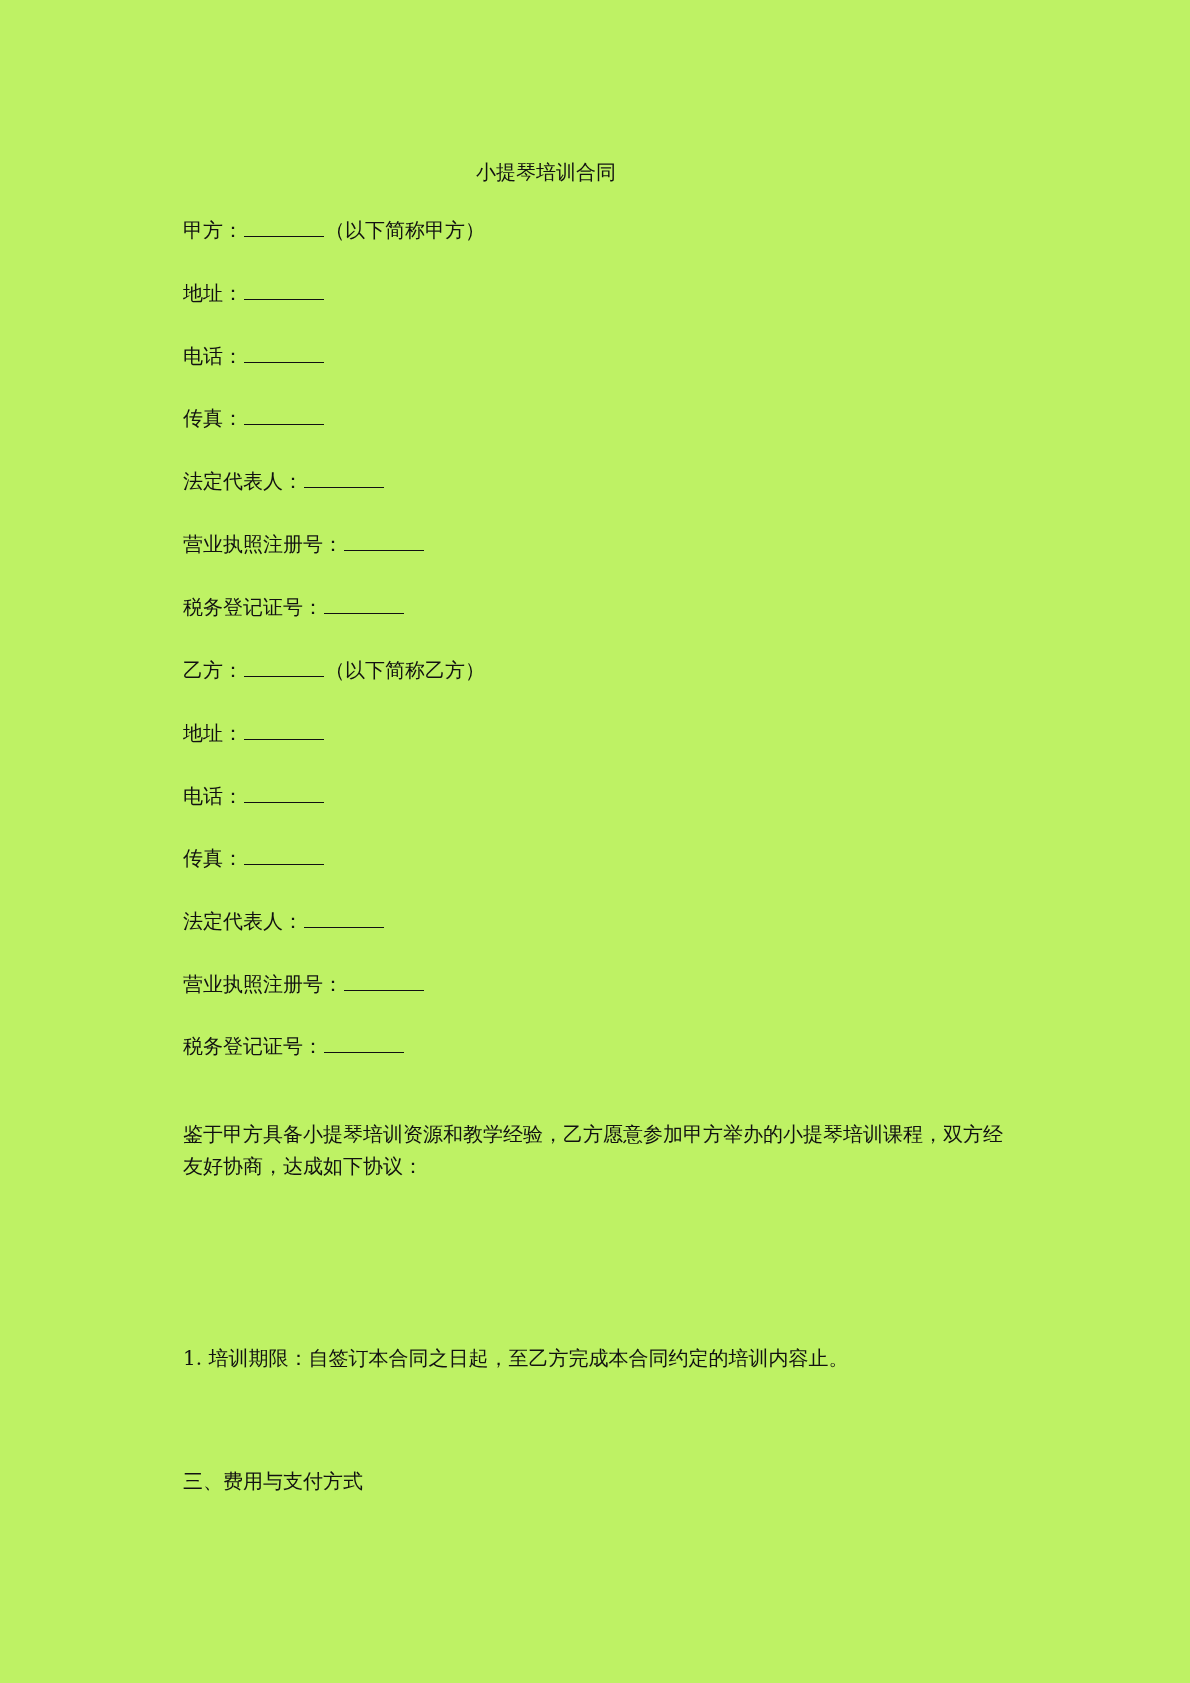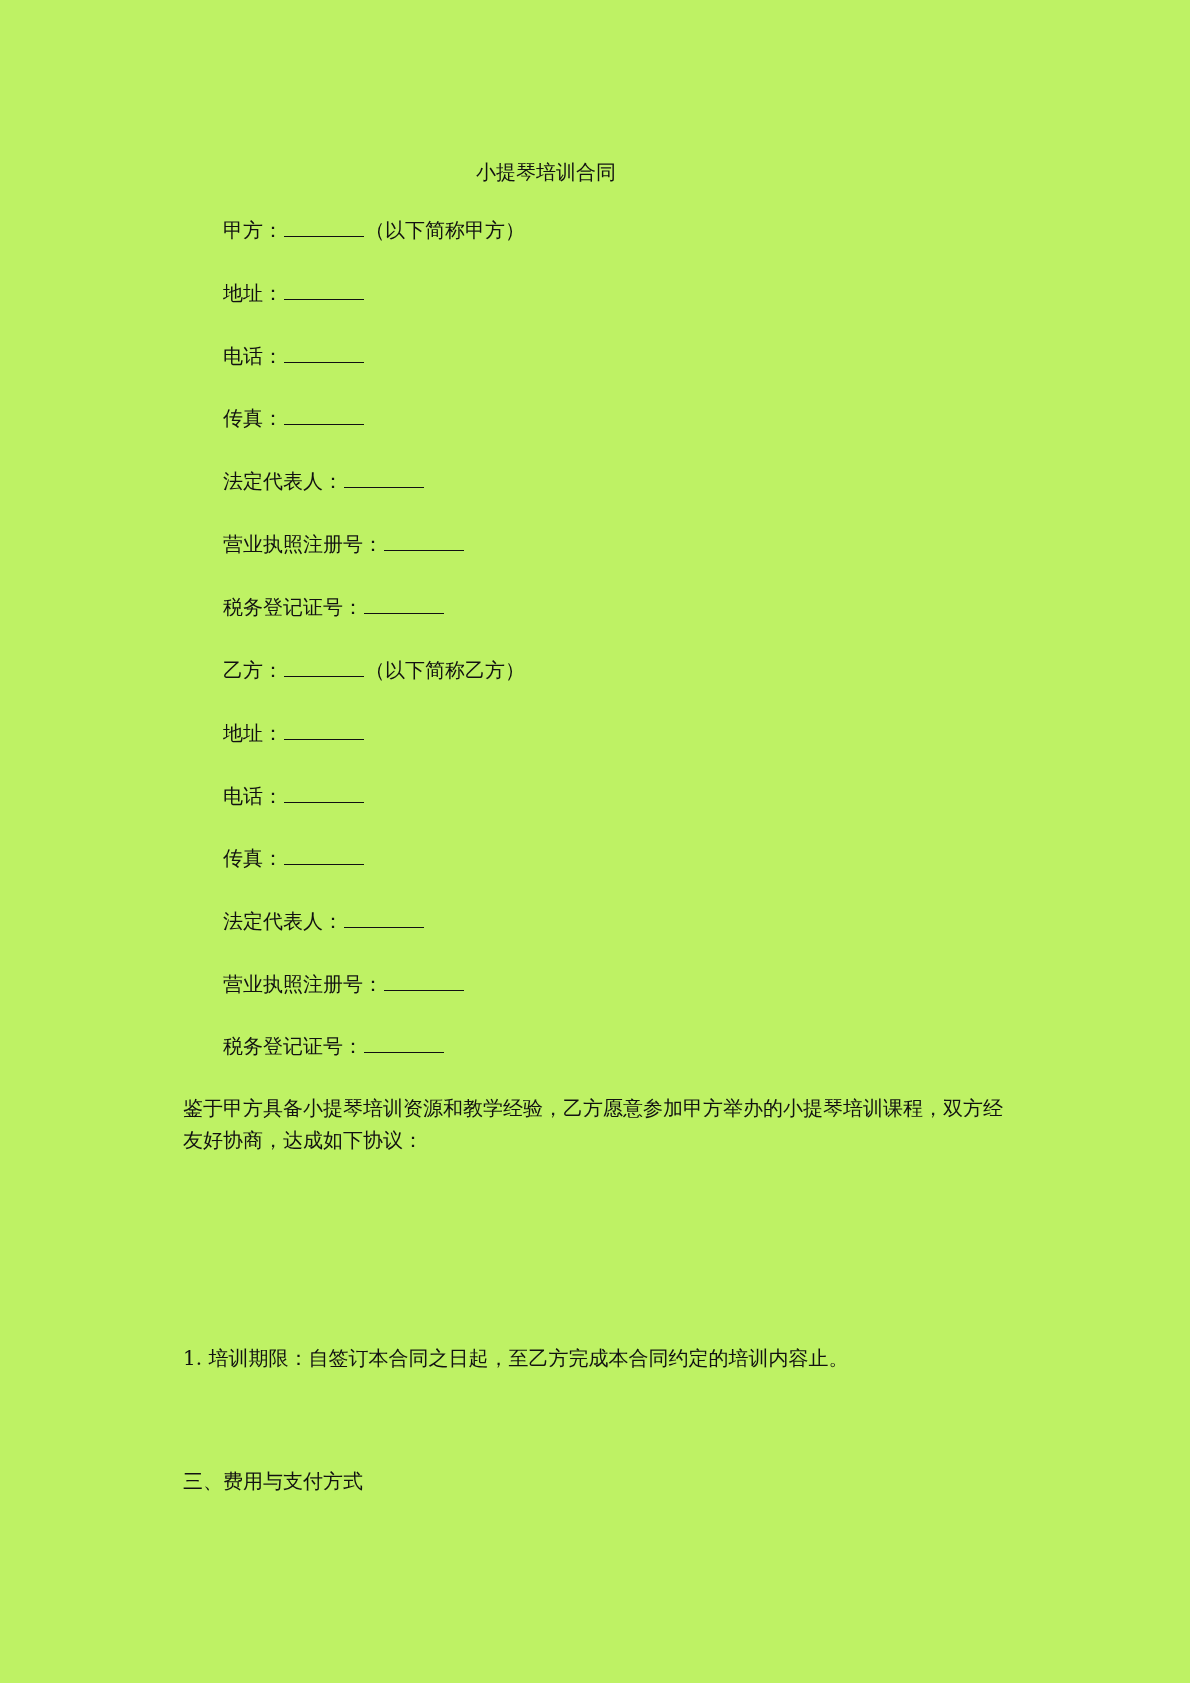--- a/index.html
+++ b/index.html
@@ -1,24 +1,24 @@
 <!DOCTYPE html>
 <html><head>
 <meta charset="utf-8">
 <style>
   html, body { margin: 0; padding: 0; background: #ffffff; }
   body { width: 1190px; height: 1683px; position: relative; overflow: hidden;
          font-family: "DejaVu Serif", "Liberation Serif", serif; color: #111111; }
   .page { position: absolute; left: 0; top: 0; width: 1190px; height: 1683px; background: #bef264; }
-  .line { position: absolute; left: 183px; font-size: 20px; line-height: 24px; white-space: nowrap; margin-left: 40px; }
+  .line { position: absolute; left: 183px; font-size: 20px; line-height: 24px; white-space: nowrap; }
   .title { position: absolute; left: 0; width: 1092px; text-align: center; font-size: 20px; line-height: 24px; top: 160px; }
   .blank { display: inline-block; border-bottom: 1px solid #111; height: 18px; vertical-align: baseline; margin: 0 1px; }
   .b8 { width: 80px; }
   .b6 { width: 62px; }
-  .para { position: absolute; left: 183px; width: 830px; font-size: 20px; line-height: 32px; }
+  .para { position: absolute; left: 183px; width: 830px; font-size: 20px; line-height: 32px; margin-top: 26px; }
   .sec { position: absolute; left: 183px; width: 830px; font-size: 20px; line-height: 31px; }
   .sec div { white-space: normal; }
 </style>
 </head>
 <body>
 
 <div class="page">
 
   <div class="title">小提琴培训合同</div>
 

